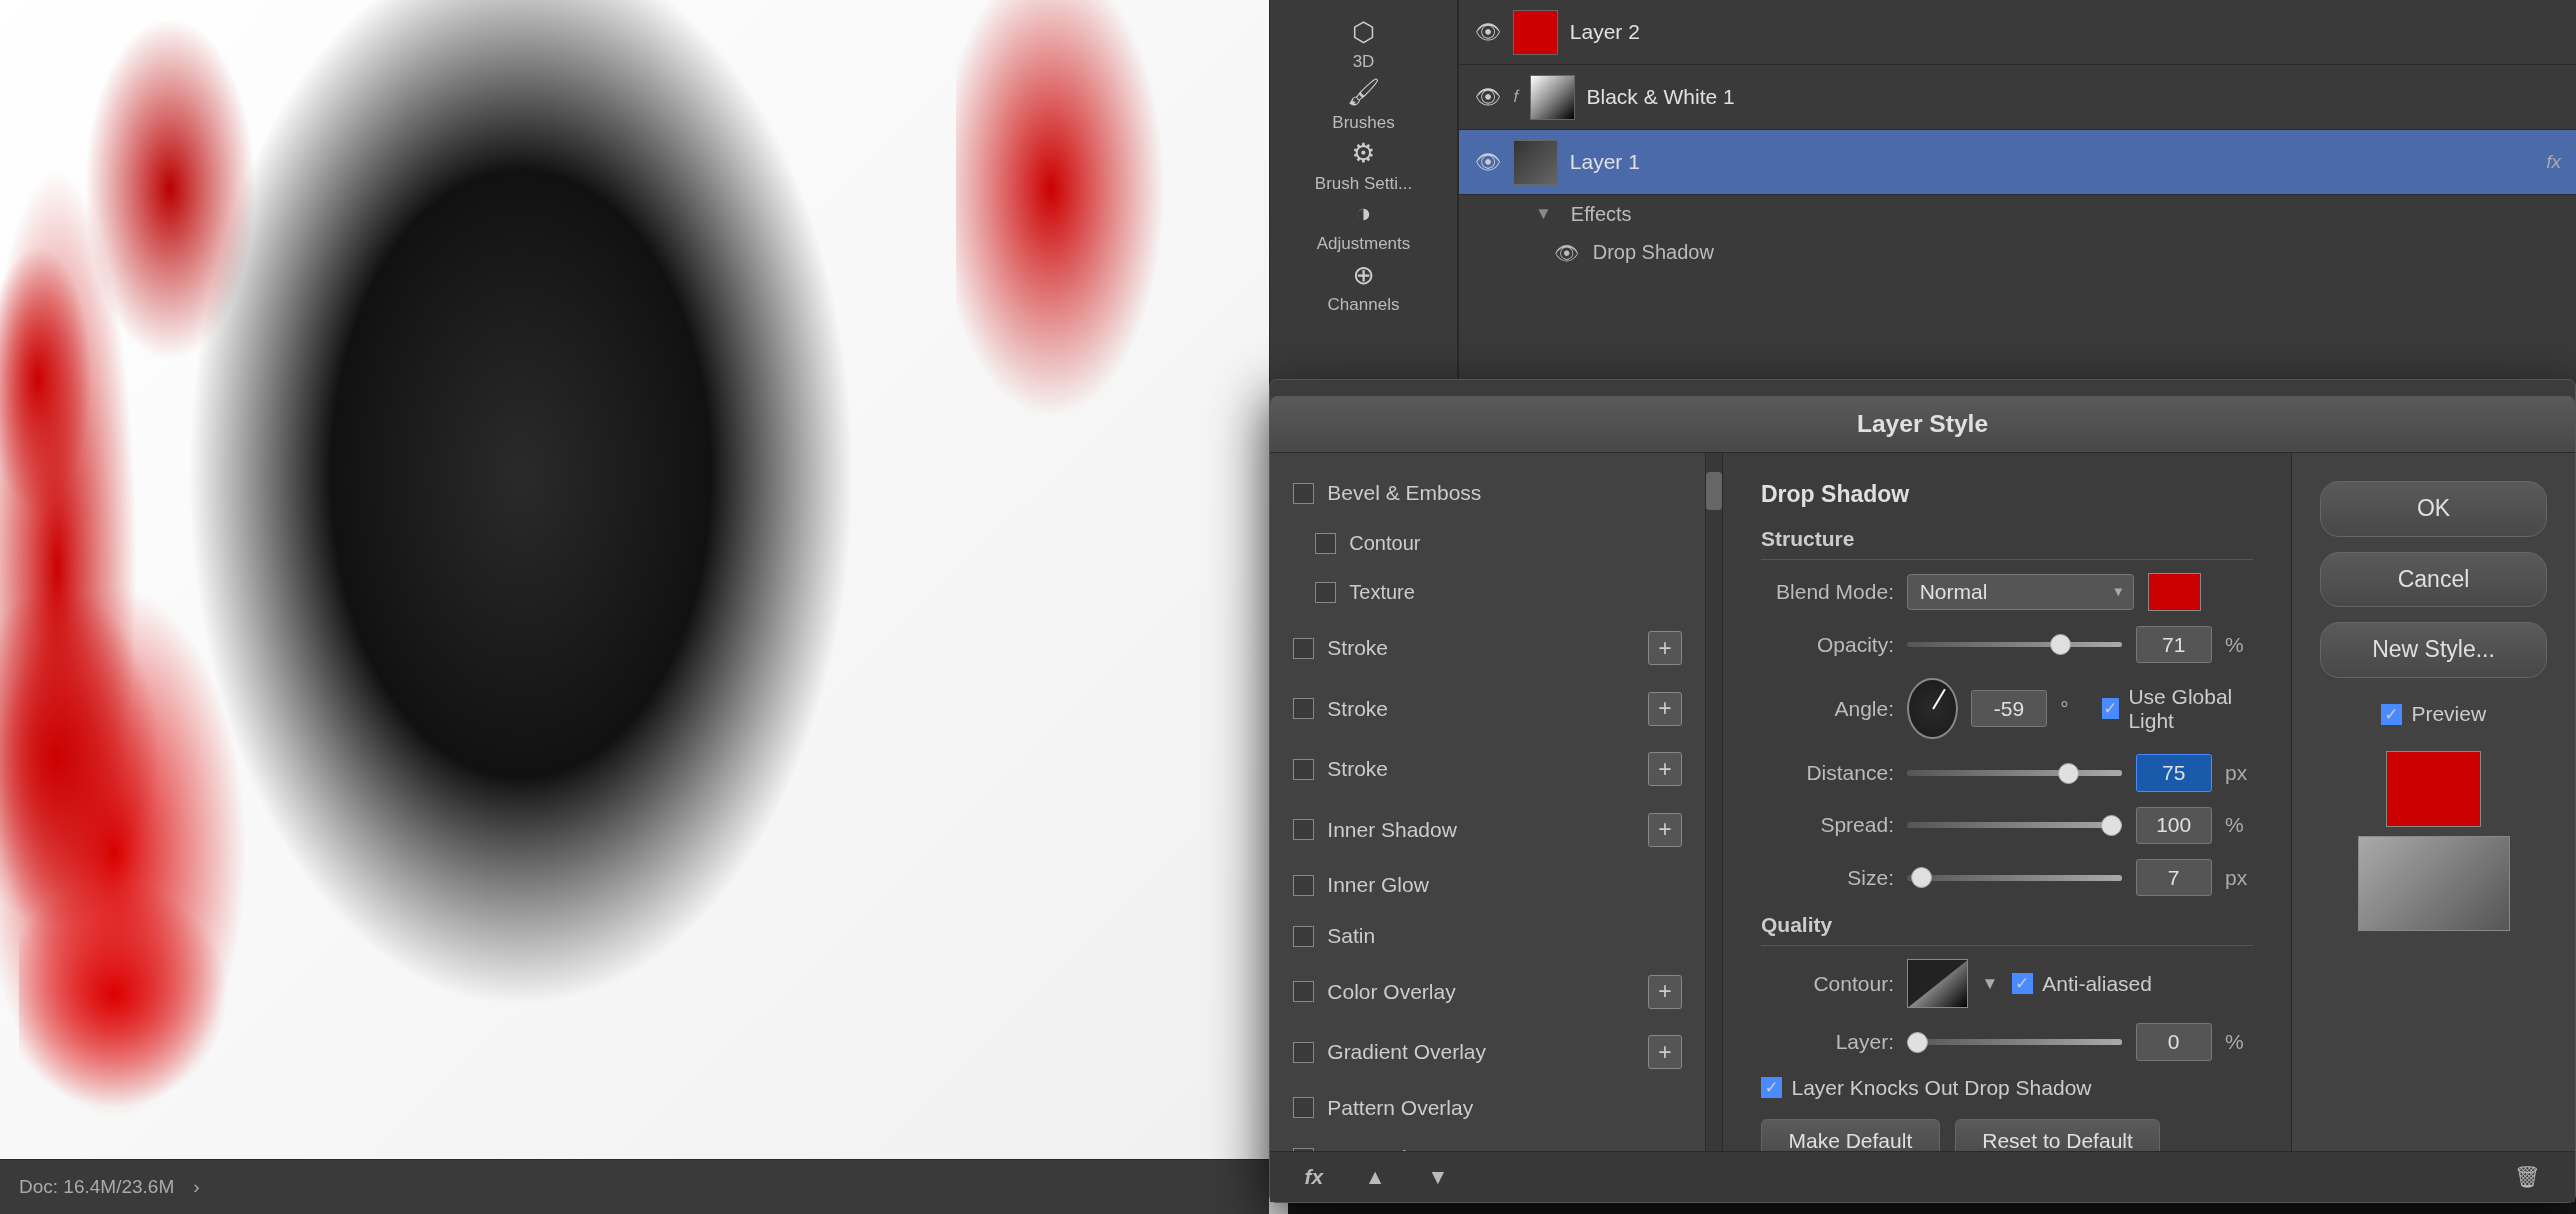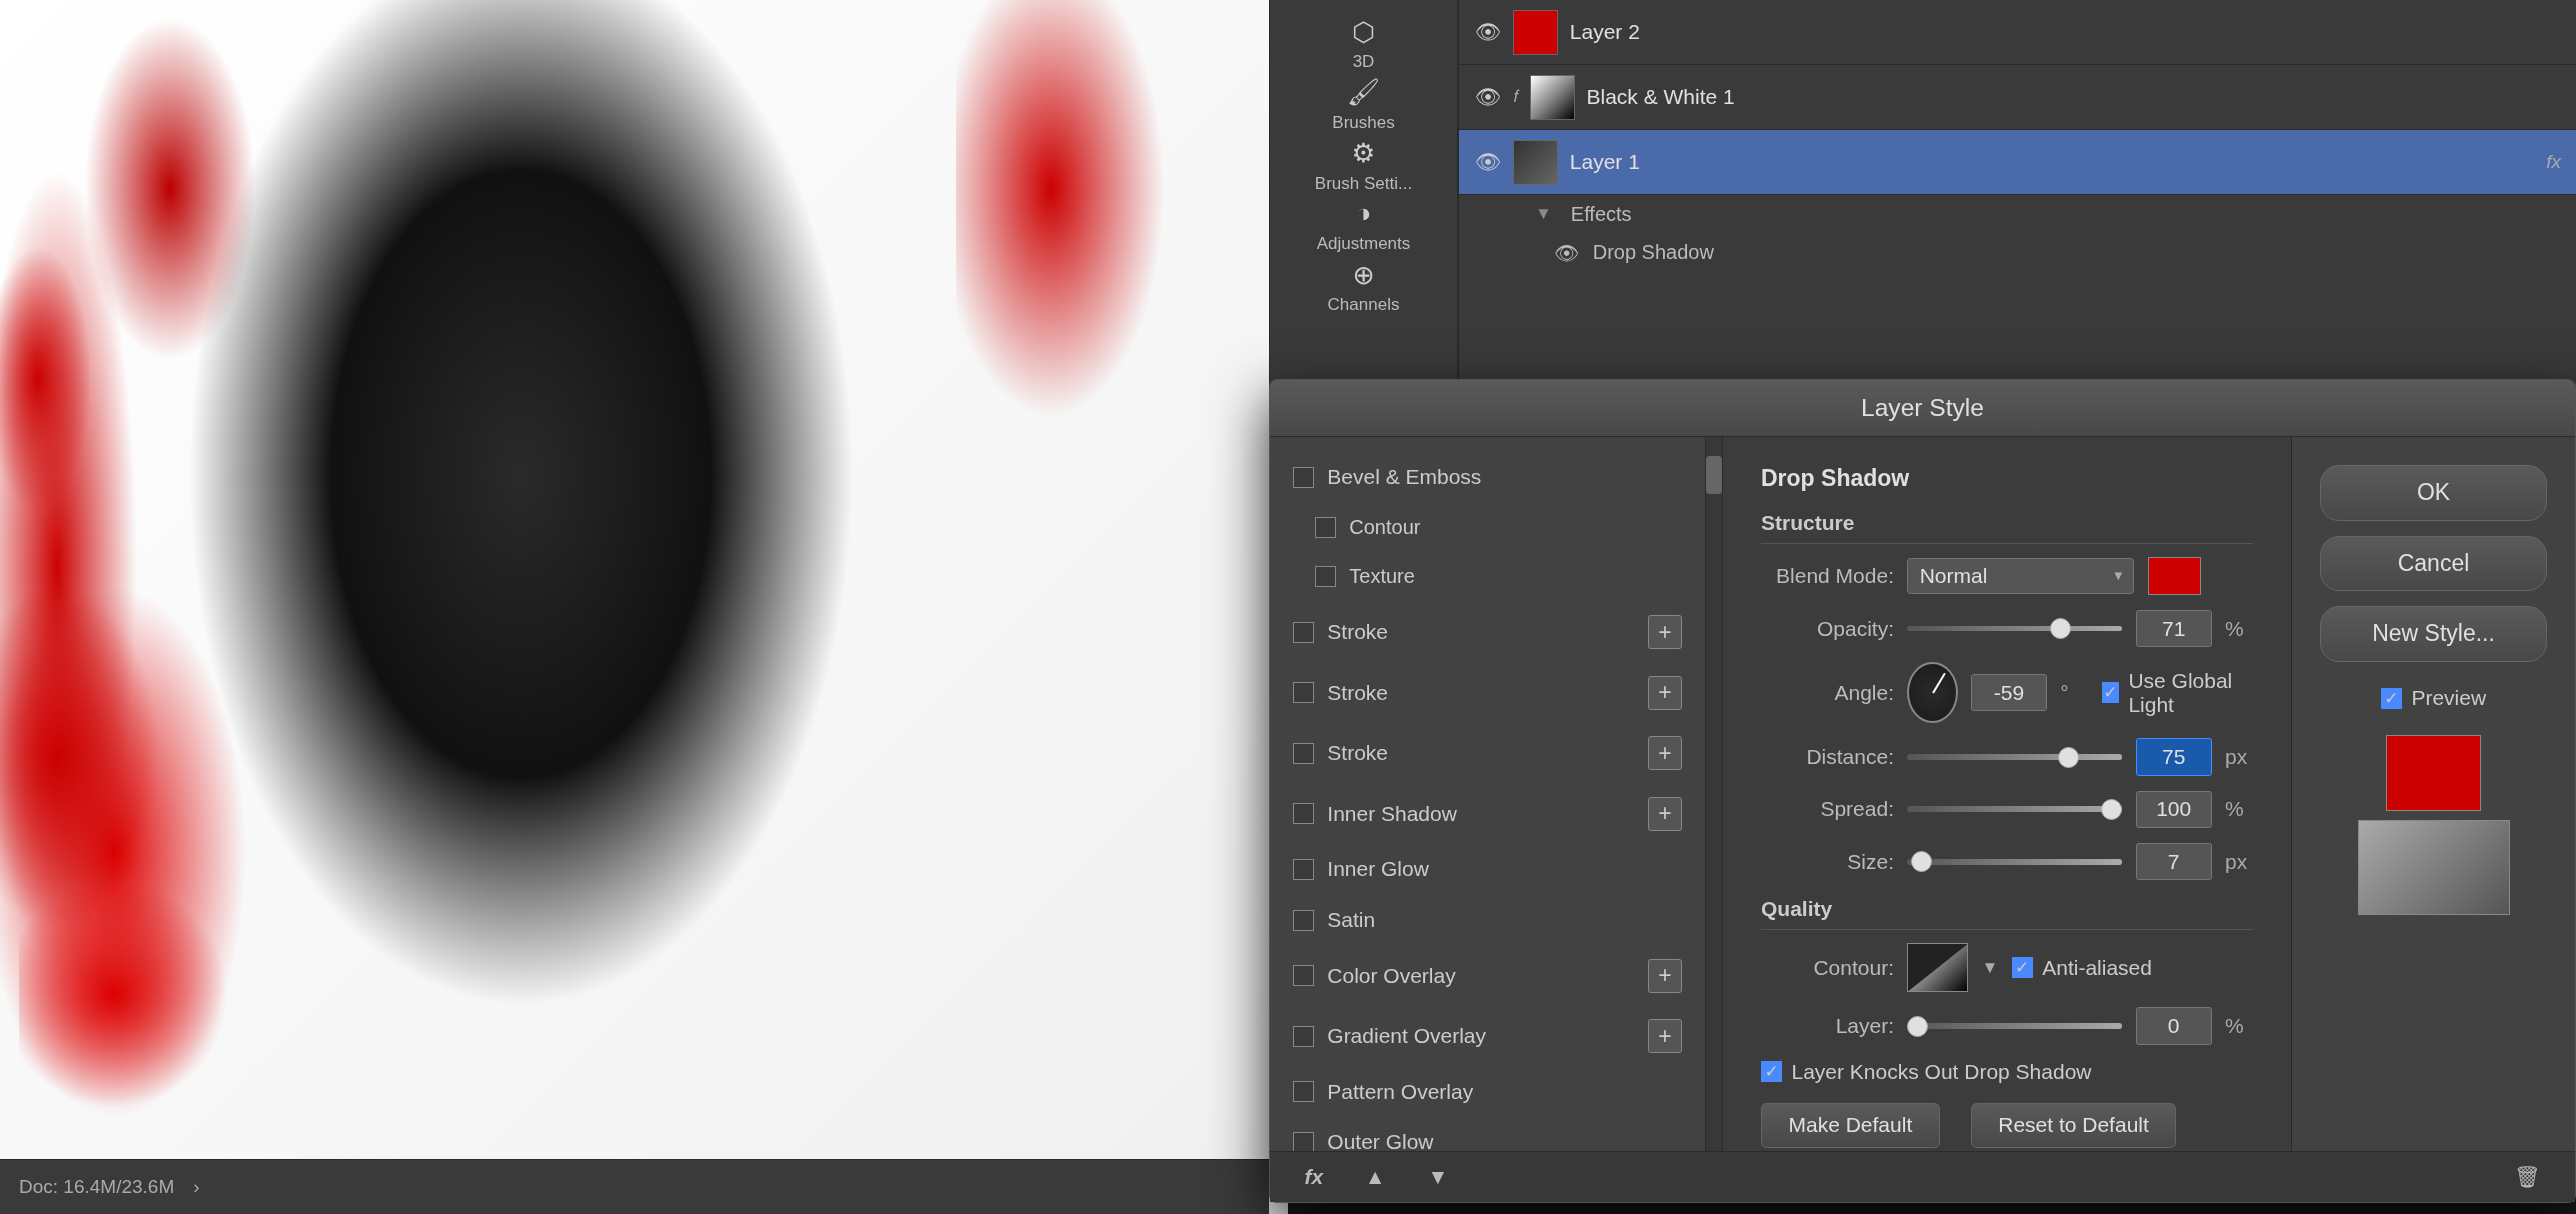--- a/index.html
+++ b/index.html
@@ -64,22 +64,23 @@
 
     .dialog-title {
       background: linear-gradient(180deg, #5a5a5a 0%, #484848 100%);
       height: 57px;
       display: flex;
       align-items: center;
       justify-content: center;
       border-radius: 7.6px 7.6px 0 0;
       border-bottom: 0.9px solid #2a2a2a;
       font-size: 24.6px;
-      font-weight: 400;
+      font-weight: 700;
       color: #e0e0e0;
+      margin-top: 16px;
     }
 
     .dialog-body {
       display: flex;
       flex: 1;
       overflow: hidden;
     }
 
     
     .effects-list {
@@ -280,21 +281,21 @@
     }
     .contour-shape {
       width: 100%; height: 100%;
       background: linear-gradient(135deg, #fff 0%, #000 100%);
       clip-path: polygon(0 100%, 100% 0, 100% 100%);
     }
 
     
     .bottom-buttons {
       display: flex;
-      gap: 31px;
+      gap: 15px;
       margin-top: 19px;
     }
     .btn-default {
       background: linear-gradient(180deg, #5a5a5a 0%, #484848 100%);
       border: 0.9px solid #666;
       color: #e0e0e0;
       font-size: 21px;
       padding: 9.5px 26.5px;
       border-radius: 5.7px;
       cursor: pointer;

